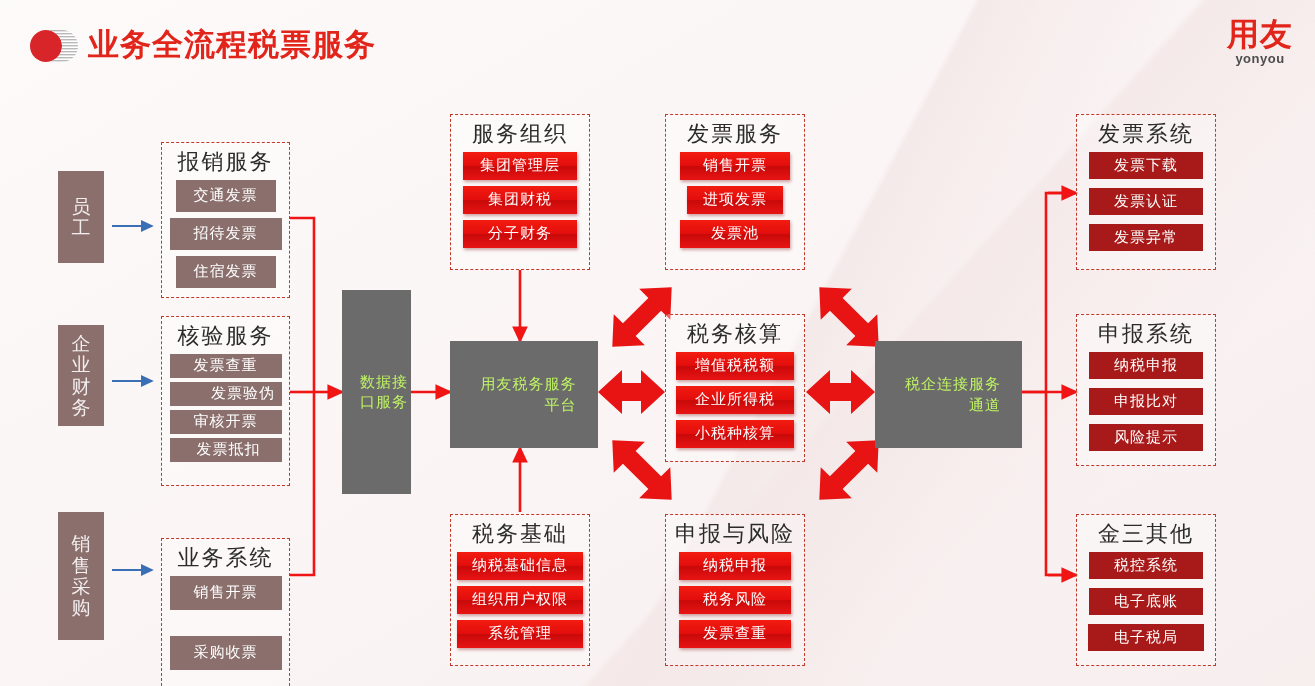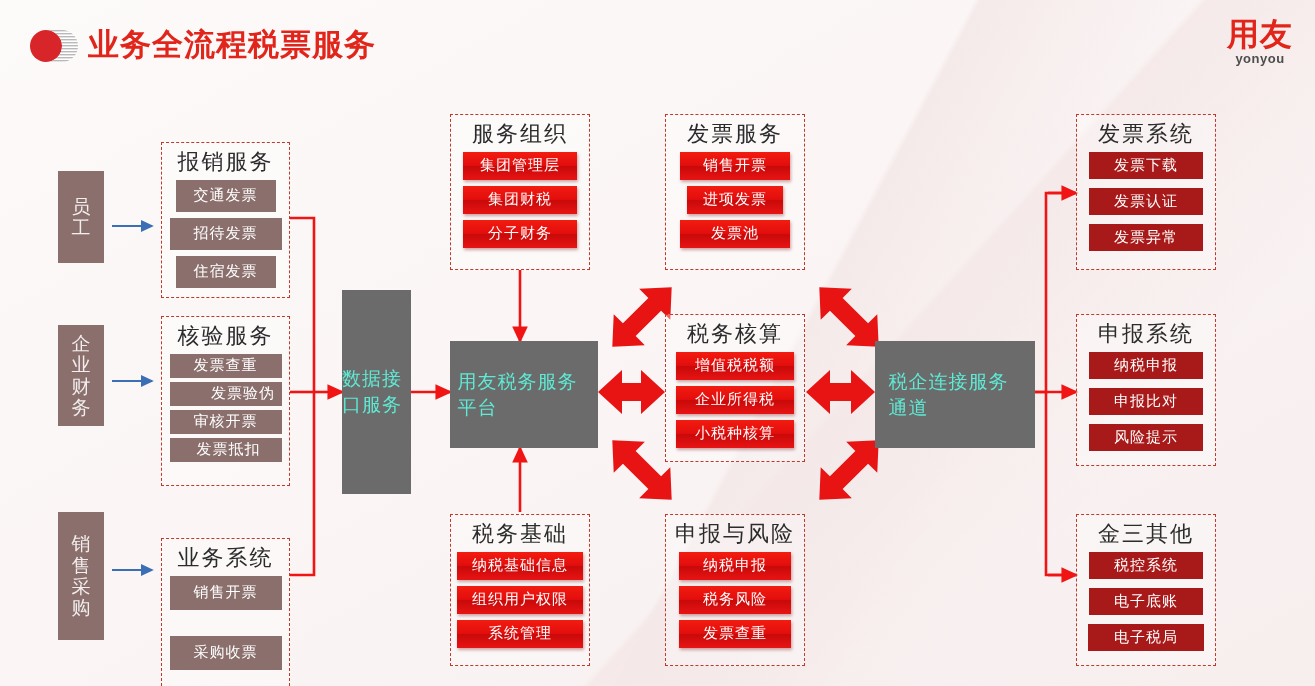--- a/index.html
+++ b/index.html
@@ -49,23 +49,23 @@
     font-size:15px;color:#ffffff;letter-spacing:1px;white-space:nowrap;
     box-sizing:border-box;
   }
   .chip.brown{background:#8a6f6c;height:32px;}
   .chip.red{
     background:linear-gradient(180deg,#f21c10 0%,#e30d0d 48%,#c90909 52%,#e81414 100%);
     height:28px;box-shadow:1px 2px 3px rgba(120,0,0,.35);
   }
   .chip.darkred{background:#a81a19;height:27px;}
   .grayblock{
-    position:absolute;background:#6b6b6b;color:#5eead4;
-    display:flex;align-items:center;justify-content:center;text-align:left;
-    font-size:19px;line-height:1.35;letter-spacing:1px;
+    position:absolute;background:#6b6b6b;color:#bef264;
+    display:flex;align-items:center;justify-content:center;text-align:right;
+    font-size:15px;line-height:1.35;letter-spacing:1px;
   }
   
   #wires{position:absolute;left:0;top:0;width:1315px;height:686px;pointer-events:none;}
 </style>
 </head>
 <body>
 
 <div id="stage">
 
   <svg id="header-bullet" viewBox="0 0 54 32">
@@ -176,21 +176,21 @@
       <div class="chip brown" style="width:112px;height:34px;">采购收票</div>
     </div>
   </div>
 
   <div class="grayblock" style="left:342px;top:290px;width:69px;height:204px;">
     <div style="width:4.2em;">数据接口服务</div>
   </div>
   <div class="grayblock" style="left:450px;top:341px;width:148px;height:107px;">
     <div style="width:7em;">用友税务服务平台</div>
   </div>
-  <div class="grayblock" style="left:875px;top:341px;width:160px;height:107px;">
+  <div class="grayblock" style="left:875px;top:341px;width:147px;height:107px;">
     <div style="width:7em;">税企连接服务通道</div>
   </div>
 
   <div class="group" style="left:450px;top:114px;width:140px;height:156px;">
     <div class="g-title">服务组织</div>
     <div class="chiplist">
       <div class="chip red" style="width:114px;">集团管理层</div>
       <div class="chip red" style="width:114px;">集团财税</div>
       <div class="chip red" style="width:114px;">分子财务</div>
     </div>

